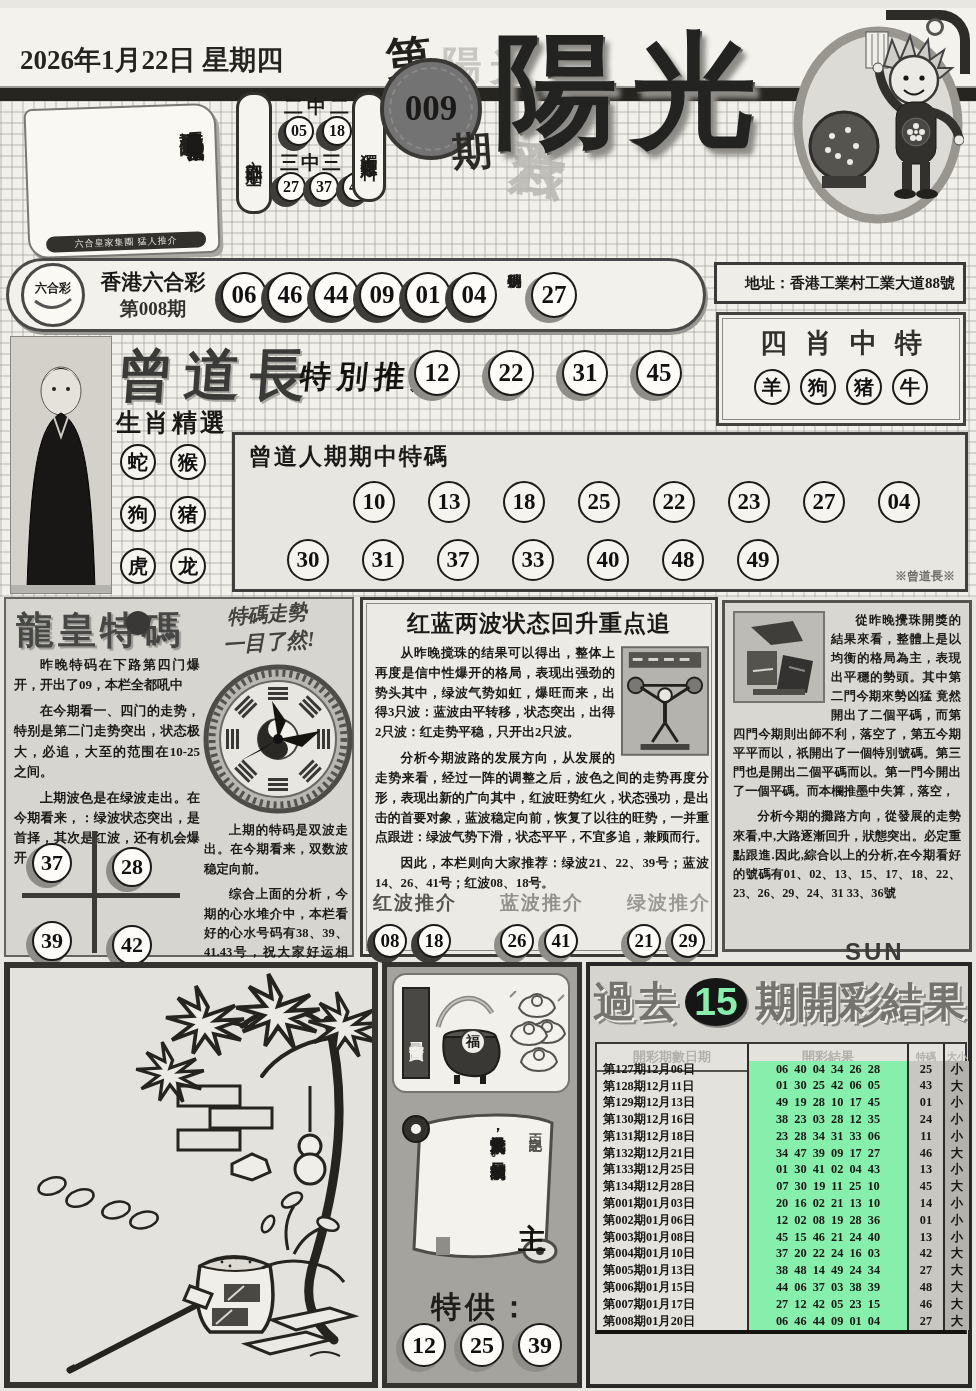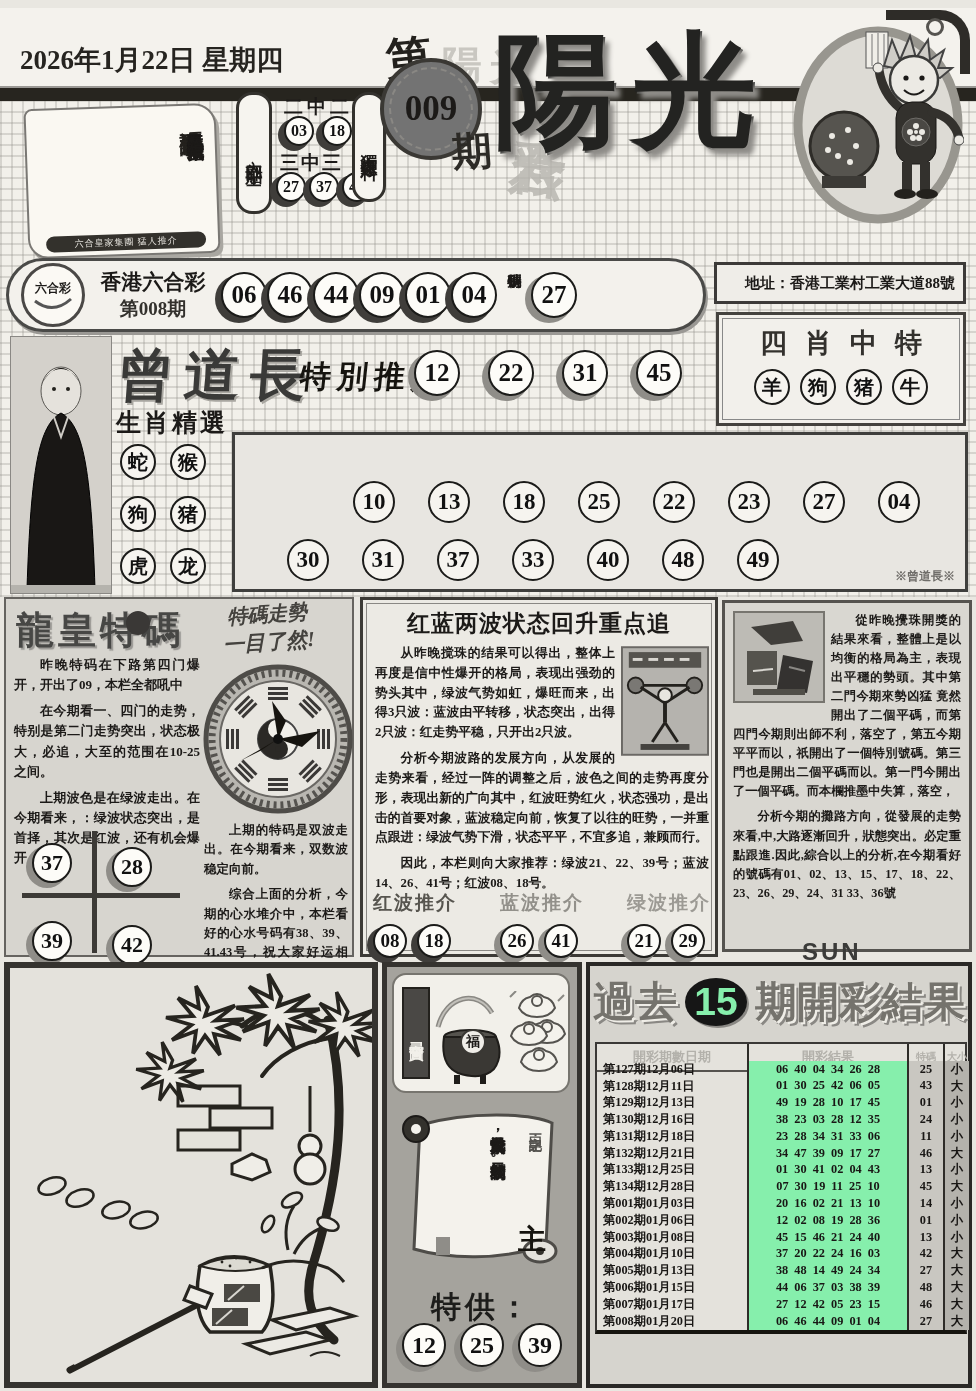--- a/index.html
+++ b/index.html
@@ -75,21 +75,21 @@
     </div>
   </div>
 
   <span class="abs vtext" style="left:500px;top:98px;height:160px;font-size:54px;font-weight:900;color:#b5b3ad;opacity:.8;transform:rotate(9deg);">六合彩</span>
 
   <div class="abs vpill" style="left:236px;top:92px;width:36px;height:122px;">
     <span>內部貼士</span>
   </div>
   <span class="abs" style="left:284px;top:94px;font-size:19px;font-weight:700;letter-spacing:4px;">二中二</span>
   <div class="abs" style="left:284px;top:116px;display:flex;gap:8px;">
-      <span class="ball b30 blob-dark">03</span>
+      <span class="ball b30 blob-dark">05</span>
       <span class="ball b30 blob-dark">18</span>
     </div>
   <span class="abs" style="left:280px;top:150px;font-size:19px;font-weight:900;letter-spacing:2px;">三中三</span>
   <div class="abs" style="left:276px;top:172px;display:flex;gap:3px;">
       <span class="ball b30 blob-dark">27</span>
       <span class="ball b30 blob-dark">37</span>
       <span class="ball b30 blob-dark">44</span>
     </div>
   <div class="abs vpill" style="left:352px;top:92px;width:34px;height:110px;">
     <span>獨家爆料</span>
@@ -209,20 +209,21 @@
   <div class="abs" style="left:120px;top:496px;display:flex;gap:14px;">
       <span class="ball b36 thin">狗</span>
       <span class="ball b36 thin">猪</span>
     </div>
   <div class="abs" style="left:120px;top:548px;display:flex;gap:14px;">
       <span class="ball b36 thin">虎</span>
       <span class="ball b36 thin">龙</span>
     </div>
 
   <div class="panel" style="left:232px;top:432px;width:736px;height:160px;border:3px solid #3f3f3d;background:#e8e6e1;">
+    <span class="abs" style="left:14px;top:6px;font-size:23px;font-weight:900;letter-spacing:2px;">曾道人期期中特碼</span>
     <div class="abs" style="left:118px;top:46px;display:flex;gap:33px;">
         <span class="ball b42 thin">10</span>
         <span class="ball b42 thin">13</span>
         <span class="ball b42 thin">18</span>
         <span class="ball b42 thin">25</span>
         <span class="ball b42 thin">22</span>
         <span class="ball b42 thin">23</span>
         <span class="ball b42 thin">27</span>
         <span class="ball b42 thin">04</span>
       </div>
@@ -381,21 +382,21 @@
           <path d="M50,44 l30,6 -6,32 -30,-4 z" fill="#343230"></path>
           <line x1="20" y1="60" x2="40" y2="58" stroke="#d8d6d0" stroke-width="2"></line>
           <line x1="56" y1="56" x2="72" y2="60" stroke="#8a8884" stroke-width="2"></line>
           <rect x="20" y="78" width="52" height="6" fill="#504e48"></rect>
         </svg>
       </div>
       <p>從昨晚攪珠開獎的結果來看，整體上是以均衡的格局為主，表現出平穩的勢頭。其中第二門今期來勢凶猛 竟然開出了二個平碼，而第四門今期則出師不利，落空了，第五今期平平而以，祇開出了一個特別號碼。第三門也是開出二個平碼而以。第一門今開出了一個平碼。而本欄推墨中失算，落空，</p>
       <p>分析今期的攤路方向，從發展的走勢來看,中,大路逐漸回升，狀態突出。必定重點跟進.因此,綜合以上的分析,在今期看好的號碼有01、02、13、15、17、18、22、23、26、29、24、31 33、36號</p>
     </div>
   </div>
-  <span class="abs" style="left:802px;top:938px;font-size:24px;font-weight:900;letter-spacing:3px;color:#3b3b39;font-family:'Liberation Sans',sans-serif;">SUN</span>
+  <span class="abs" style="left:845px;top:938px;font-size:24px;font-weight:900;letter-spacing:3px;color:#3b3b39;font-family:'Liberation Sans',sans-serif;">SUN</span>
 
   <div class="panel" style="left:4px;top:962px;width:374px;height:426px;border:6px solid #35332f;background:#e4e2dc;">
     <svg width="362" height="414" viewBox="0 0 362 414">
       <defs>
         <path id="leaf" d="M0,0 L20,-7 L7,3 L26,2 L9,8 L24,16 L6,12 L10,26 L0,13 L-8,25 L-6,10 L-22,16 L-9,6 L-26,1 L-8,0 L-18,-12 L-4,-5 L-6,-20 L2,-6 Z" fill="#eceae4" stroke="#26241f" stroke-width="2.5"></path>
       </defs>
       <path d="M318,52 C338,130 330,210 302,300 C294,330 300,352 324,372" fill="none" stroke="#26241f" stroke-width="9" stroke-linecap="round"></path>
       <path d="M316,58 C290,36 258,36 232,58" fill="none" stroke="#26241f" stroke-width="5" stroke-linecap="round"></path>
       <path d="M320,70 C292,74 266,88 252,108" fill="none" stroke="#26241f" stroke-width="4" stroke-linecap="round"></path>
       <path d="M236,58 C216,52 200,54 188,62" fill="none" stroke="#26241f" stroke-width="4" stroke-linecap="round"></path>

